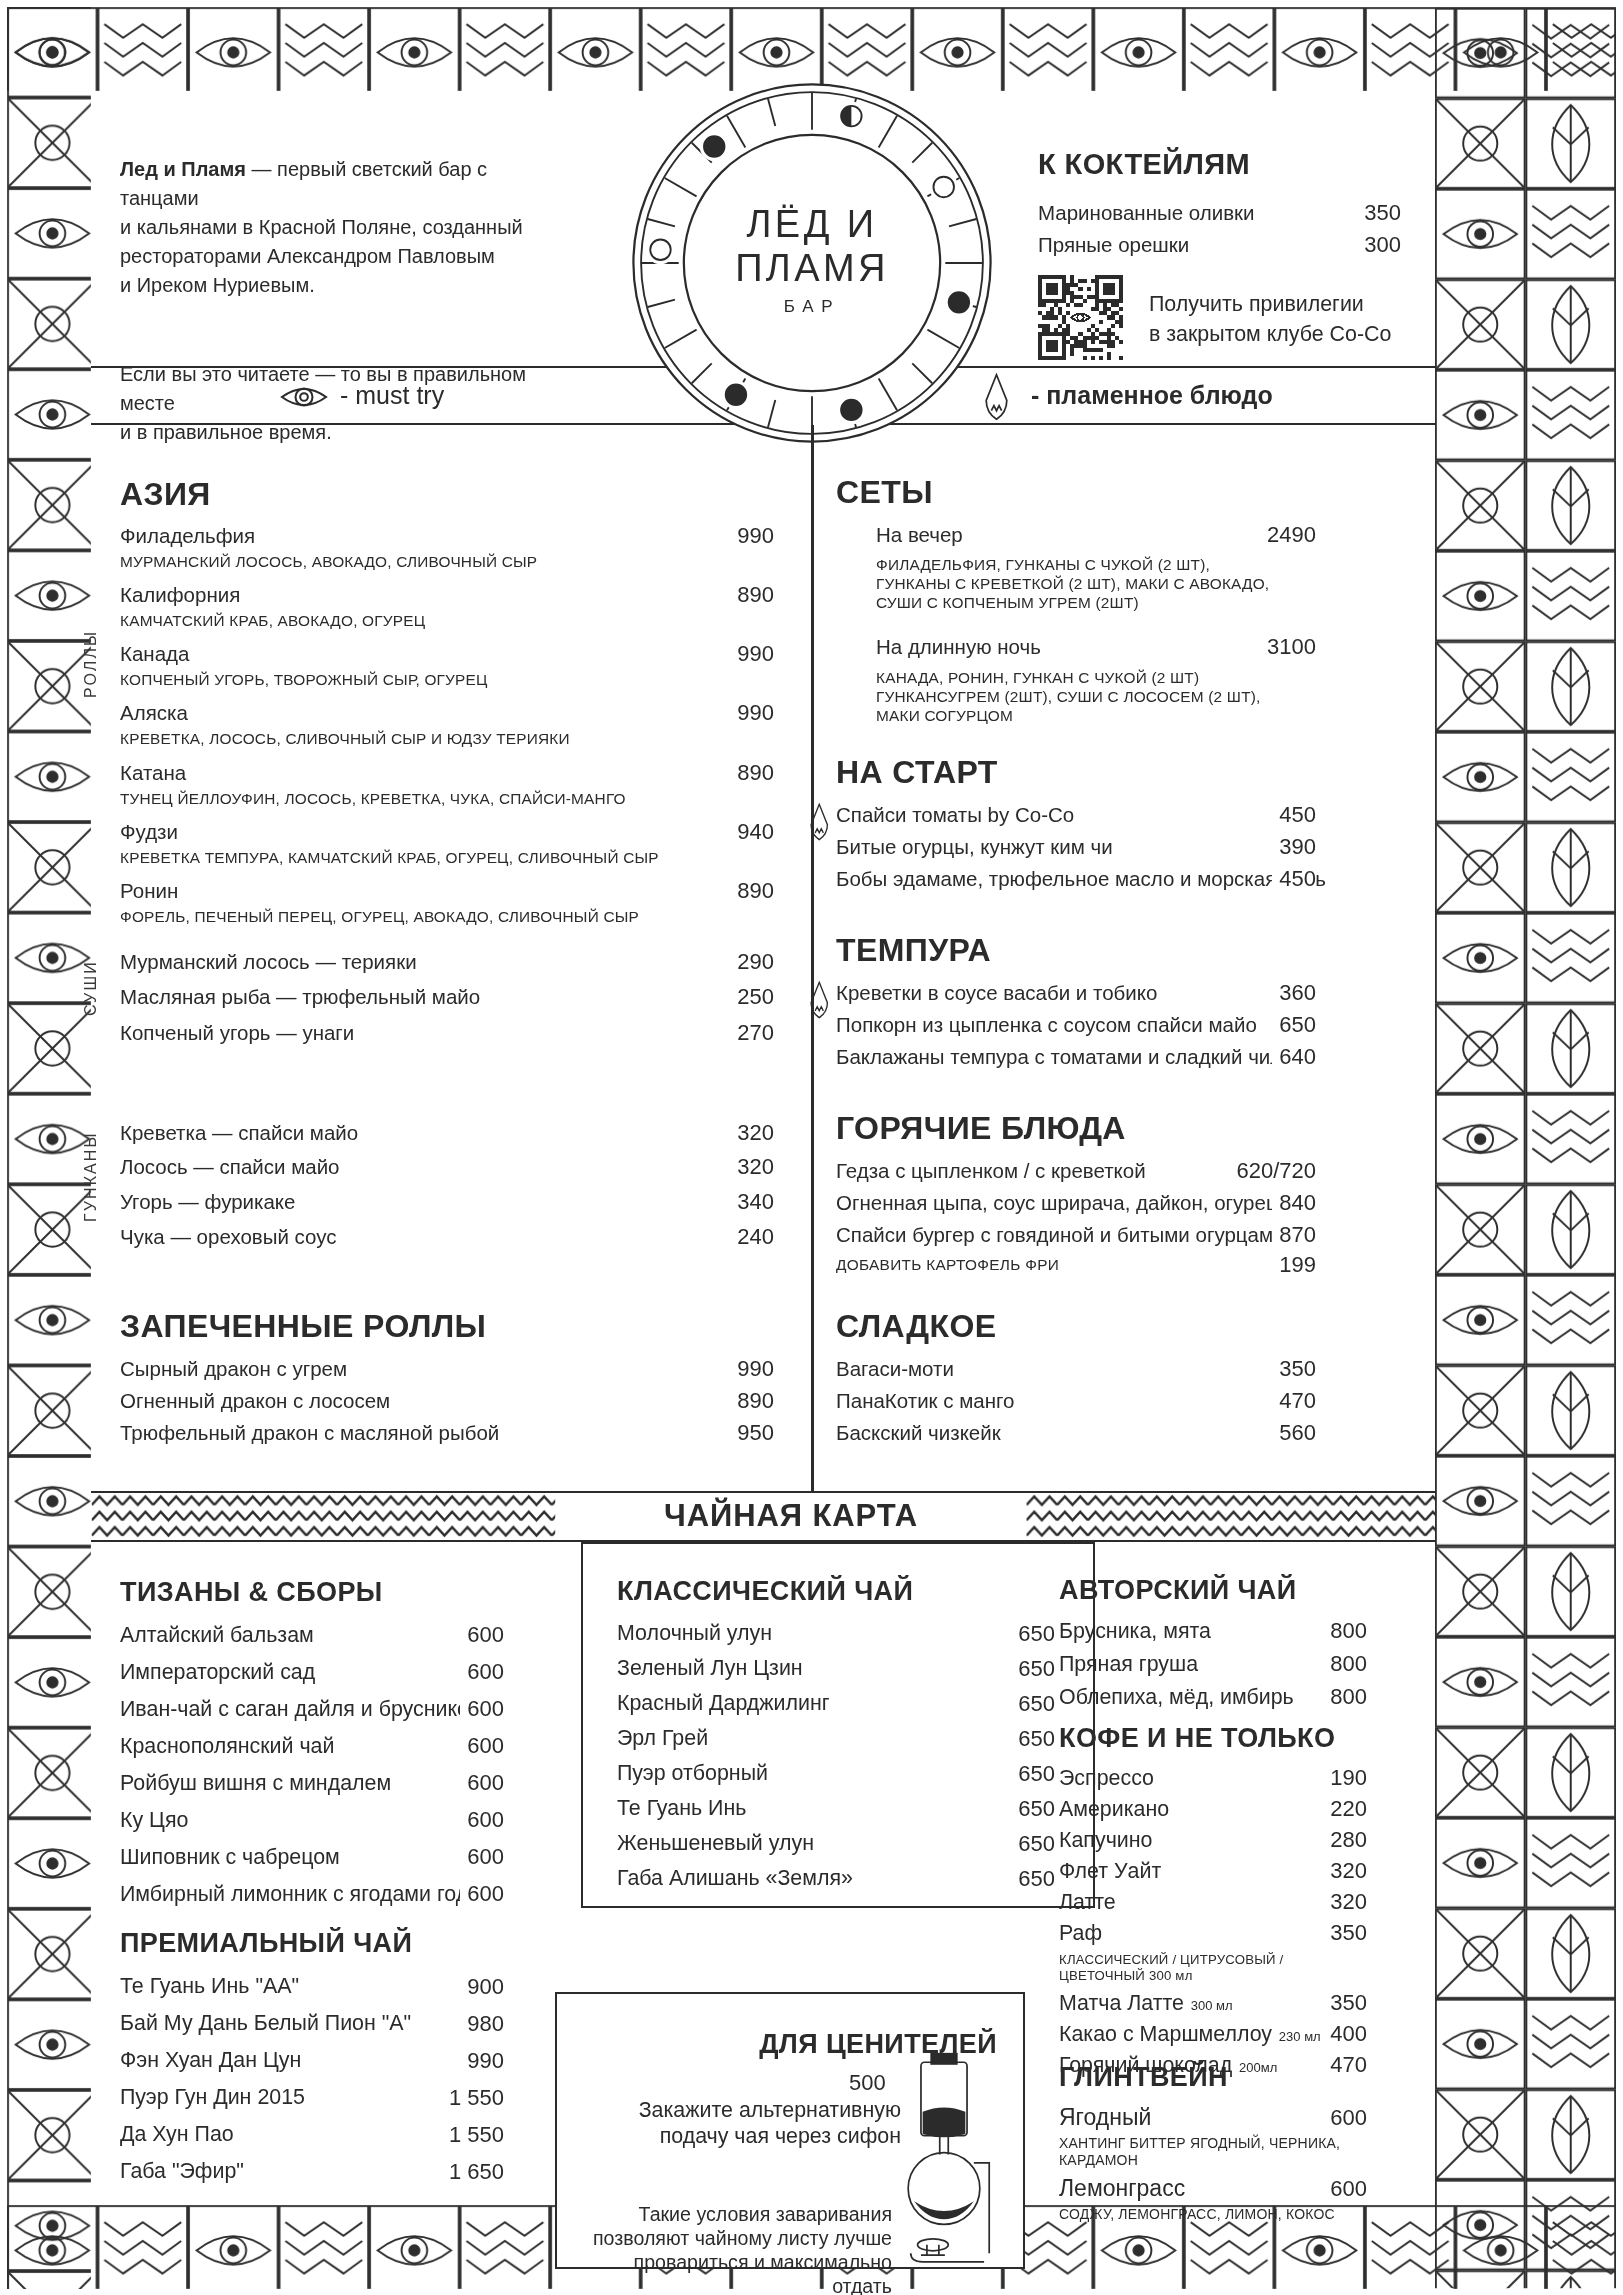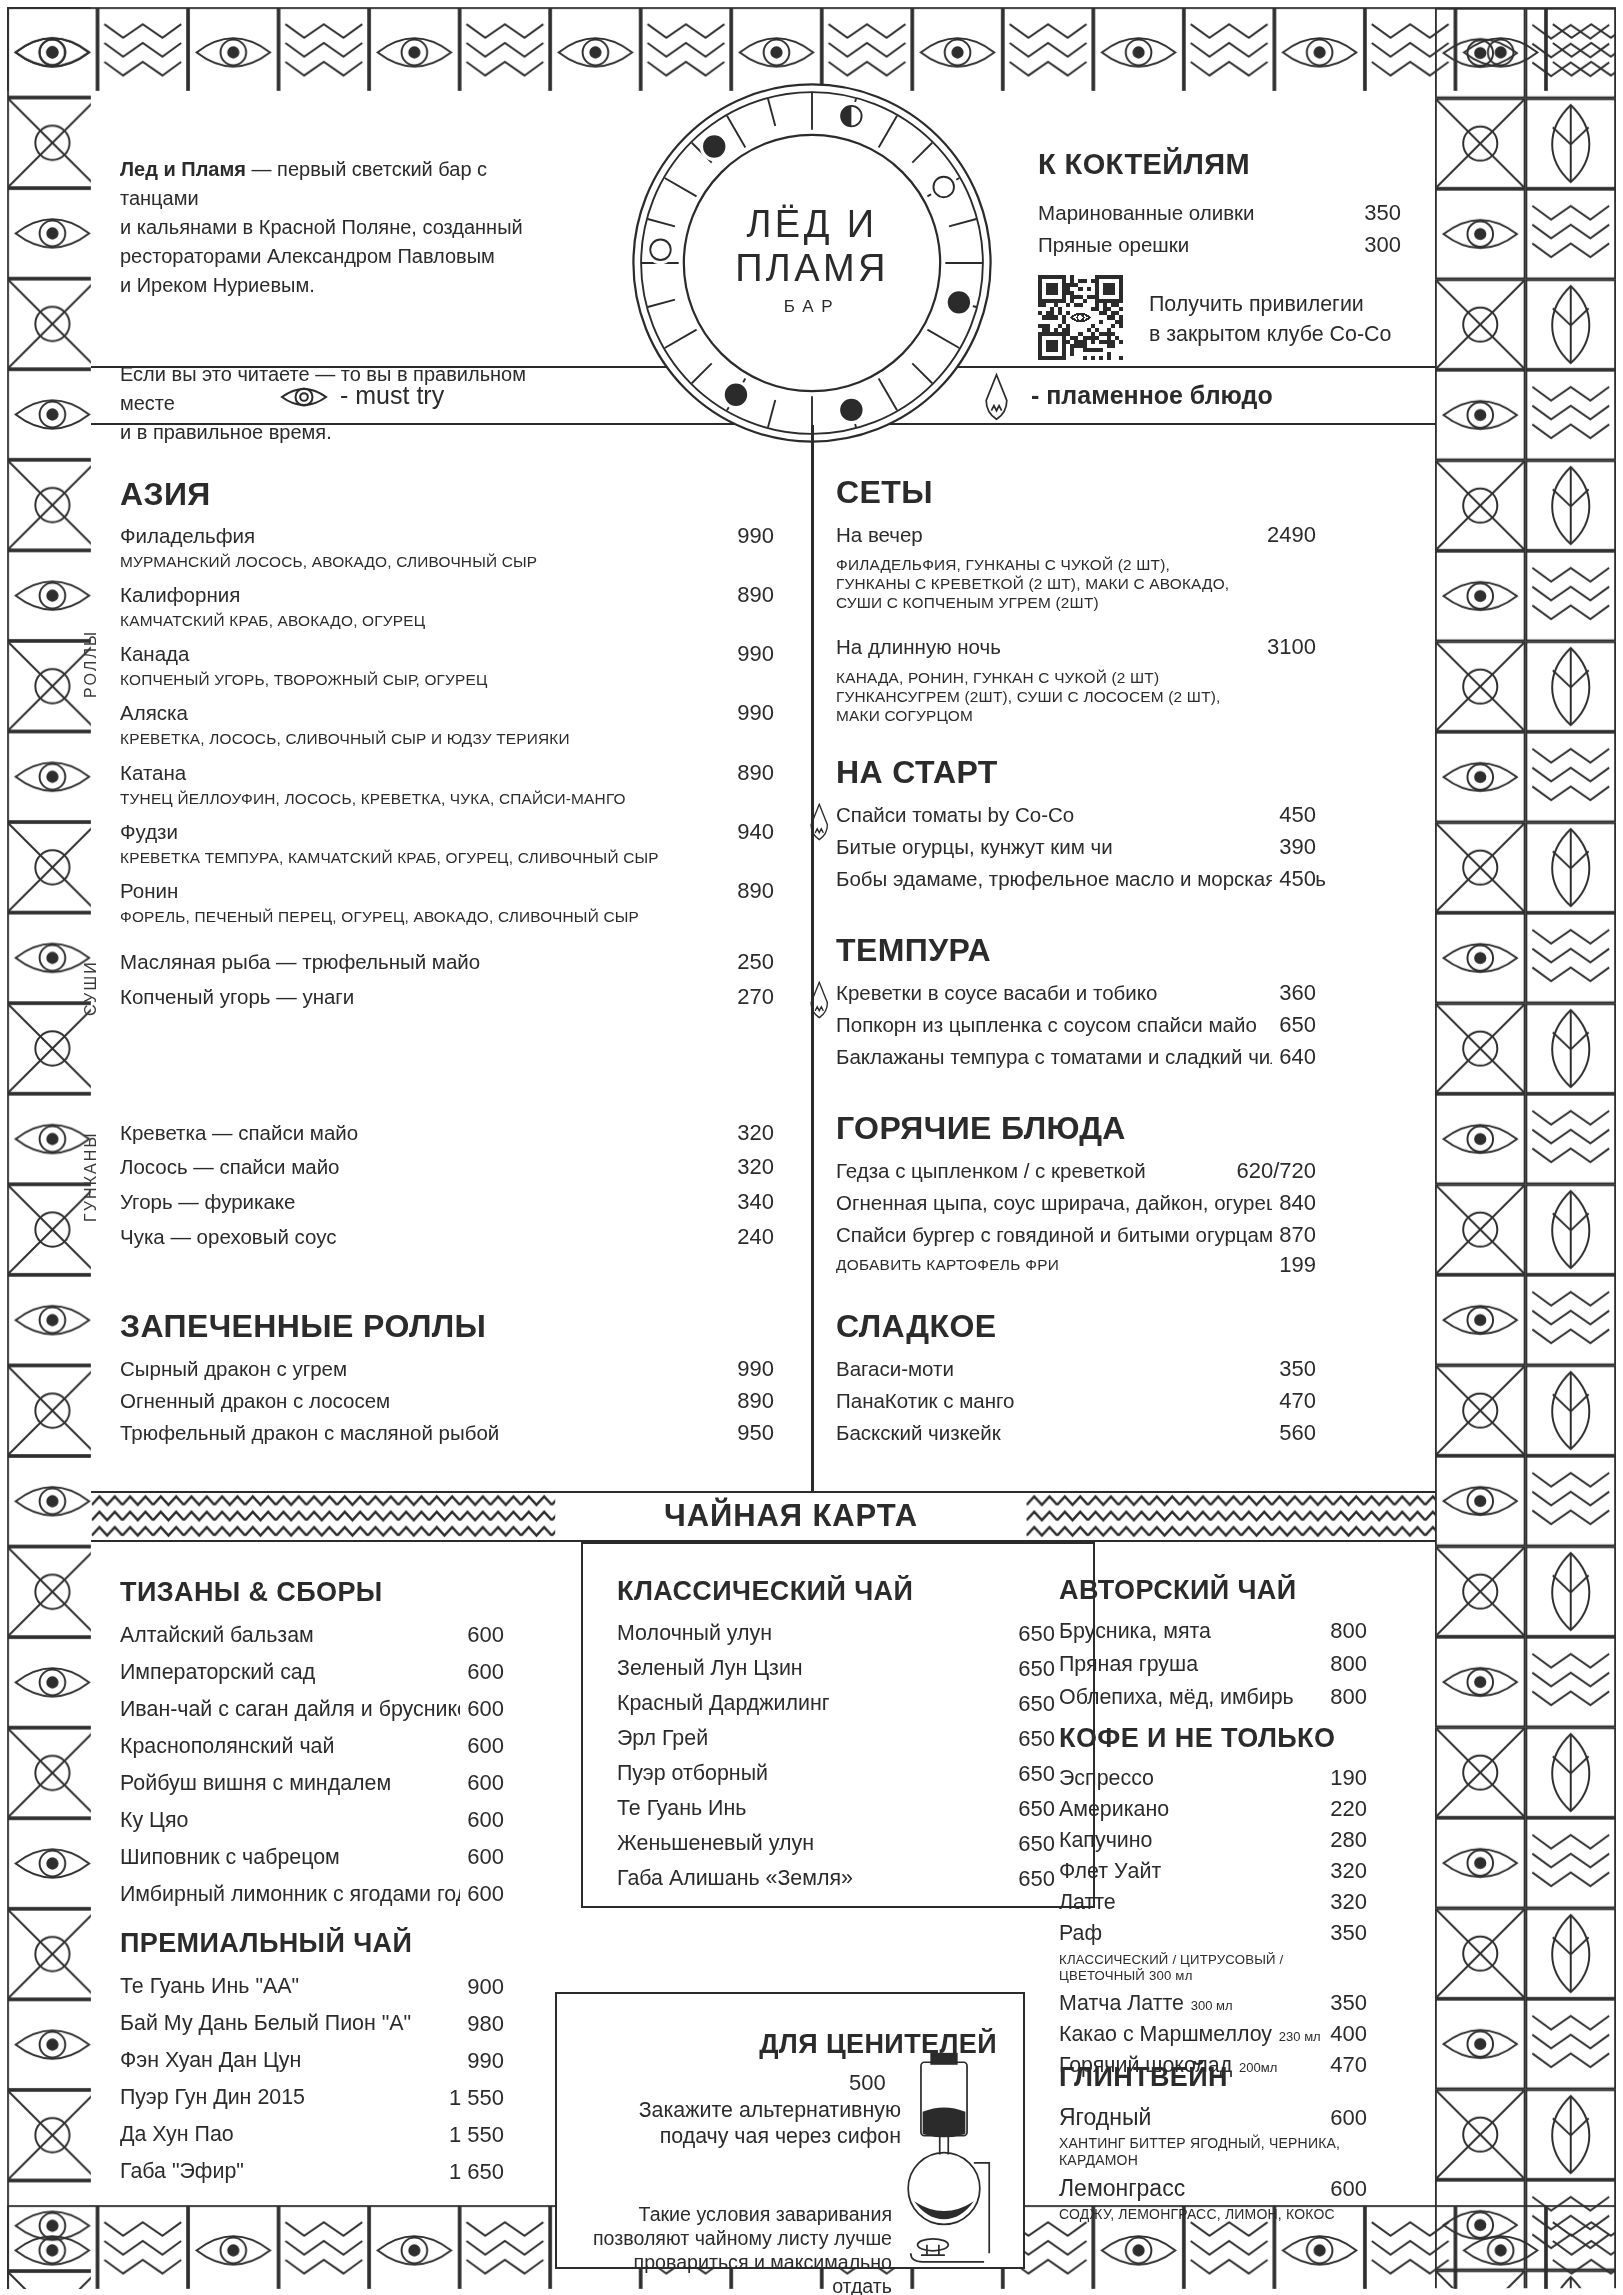--- a/index.html
+++ b/index.html
@@ -34,21 +34,21 @@
   .row-line{position:relative;}
   .row-name{font-size:20.5px;white-space:nowrap;}
   .row-note{font-size:13px;margin-left:6.8px;white-space:nowrap;}
   .row-price{position:absolute;right:0;top:0;font-size:22px;background:#ffffff;padding-left:6.8px;}
   .row-desc{font-size:15.4px;line-height:19px;letter-spacing:0.2px;white-space:pre-line;}
   .row-flame{position:absolute;left:-27px;top:3.4px;}
   .rows-asia .row{margin-bottom:10.3px;} .rows-asia .row-line{line-height:27px;}
   .rows-sushi{padding-top:6.8px;} .rows-sushi .row{line-height:29px;margin-bottom:3.4px;}
   .rows-gunkany{padding-top:6.8px;} .rows-gunkany .row{line-height:29px;margin-bottom:2.6px;}
   .rows-simple .row{line-height:29px;}
-  .rows-sets .row{margin-bottom:20.5px;} .rows-sets .row-line{line-height:29px;}
+  .rows-sets .row{margin-bottom:20.5px;margin-left:40px;} .rows-sets .row-line{line-height:29px;}
   .rows-sets .row-desc{margin-top:3.4px;line-height:19px;}
   .row-extra{position:relative;line-height:26px;}
   .row-extra .xname{font-size:15.4px;letter-spacing:0.3px;margin-top:24px;}
   .side-label{position:absolute;left:80px;width:22px;display:flex;align-items:center;justify-content:center;
               writing-mode:vertical-lr;transform:rotate(180deg);font-size:16px;letter-spacing:2.1px;color:#3a3a3a;}
   .lbl-rolls{top:589px;height:150px;}
   .lbl-sushi{top:935px;height:107px;}
   .lbl-gunk{top:1100px;height:154px;}
   
   .tea-band{position:absolute;left:91px;top:1491px;width:1345px;height:51px;box-sizing:border-box;
@@ -433,20 +433,28 @@
   </div>
       </div>
   </div>
   <div class="side-label lbl-rolls">РОЛЛЫ</div>
 
   <div class="section" id="sec-sushi">
     <div class="rows-sushi">
         <div class="row">
 
     <div class="row-line">
+      <span class="row-name">Мурманский лосось — терияки</span>
+      <span class="row-price">290</span>
+    </div>
+
+  </div>
+        <div class="row">
+
+    <div class="row-line">
       <span class="row-name">Масляная рыба — трюфельный майо</span>
       <span class="row-price">250</span>
     </div>
 
   </div>
         <div class="row">
 
     <div class="row-line">
       <span class="row-name">Копченый угорь — унаги</span>
       <span class="row-price">270</span>

